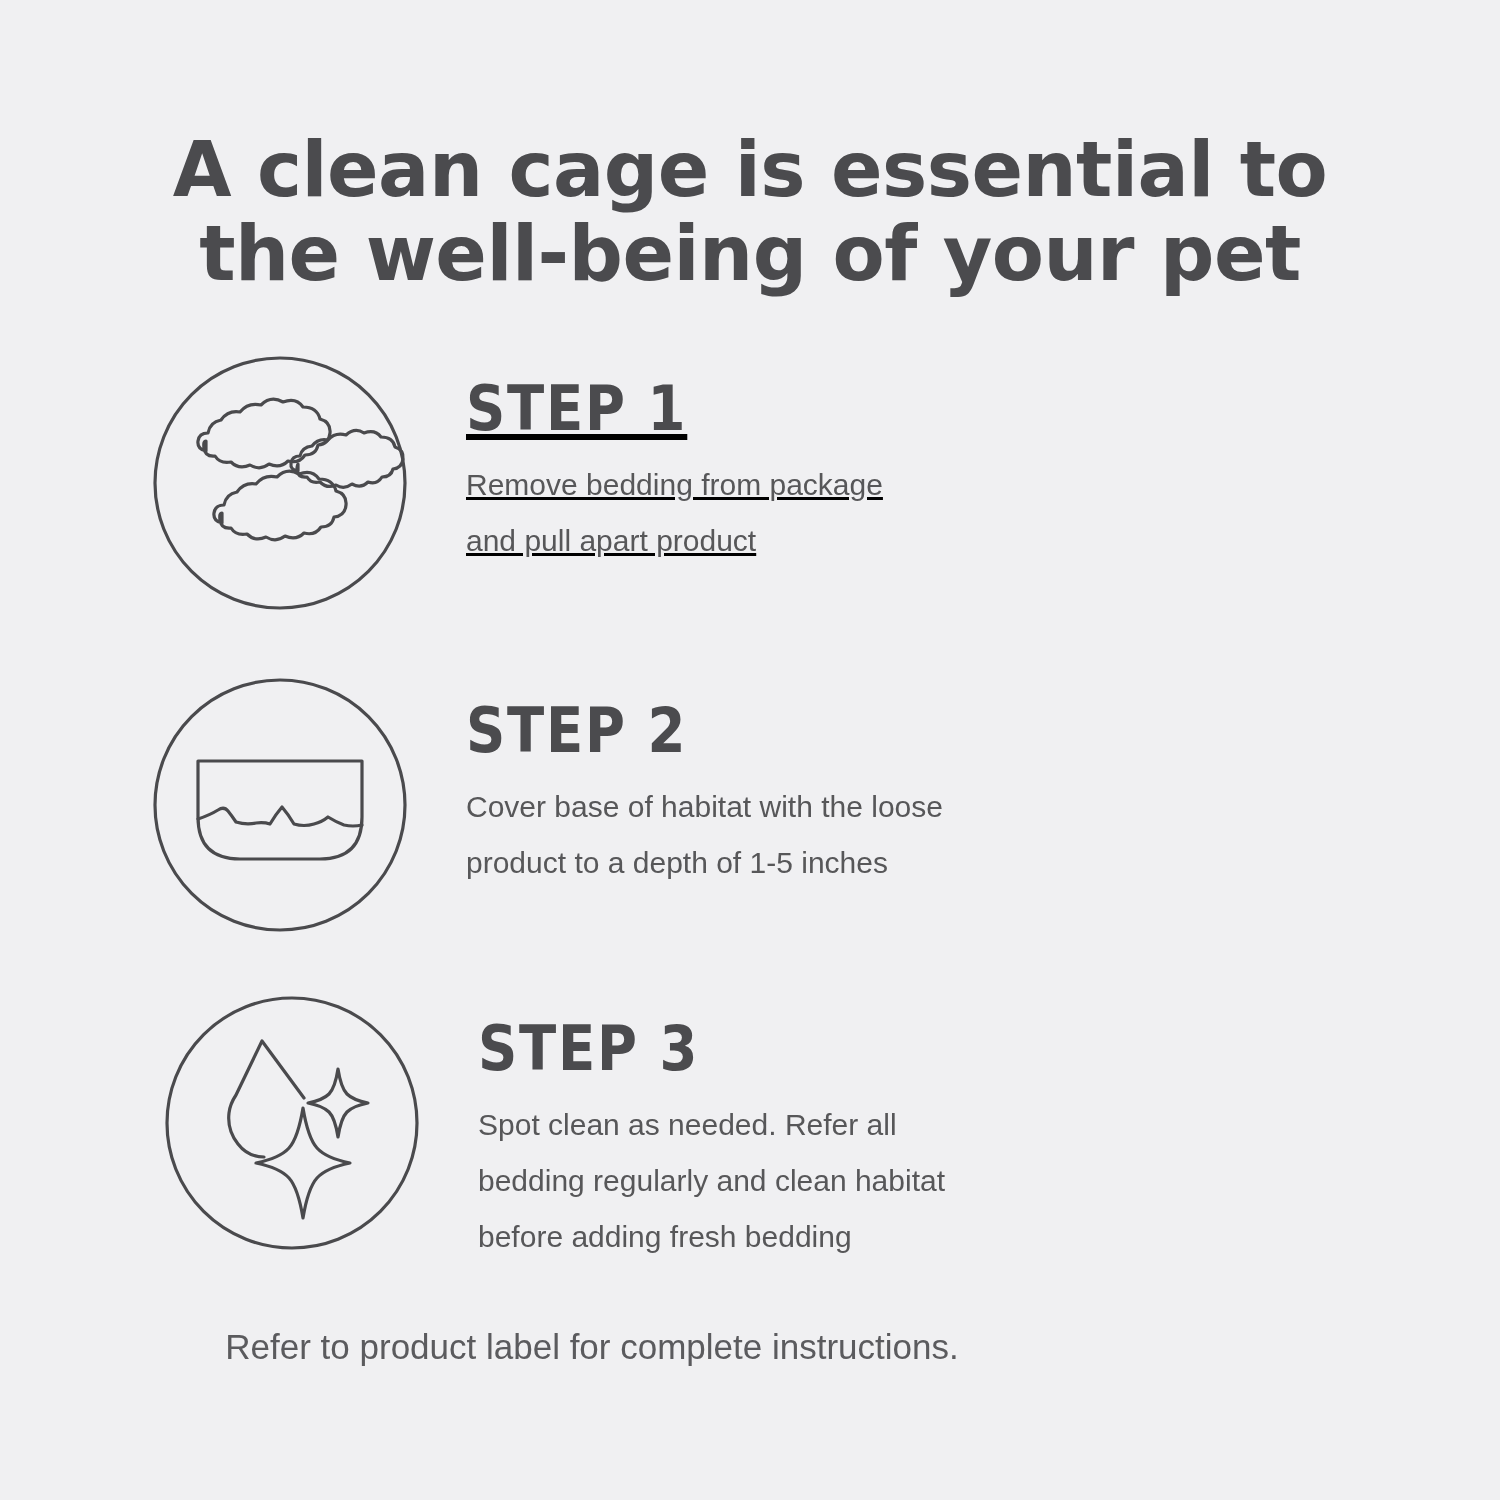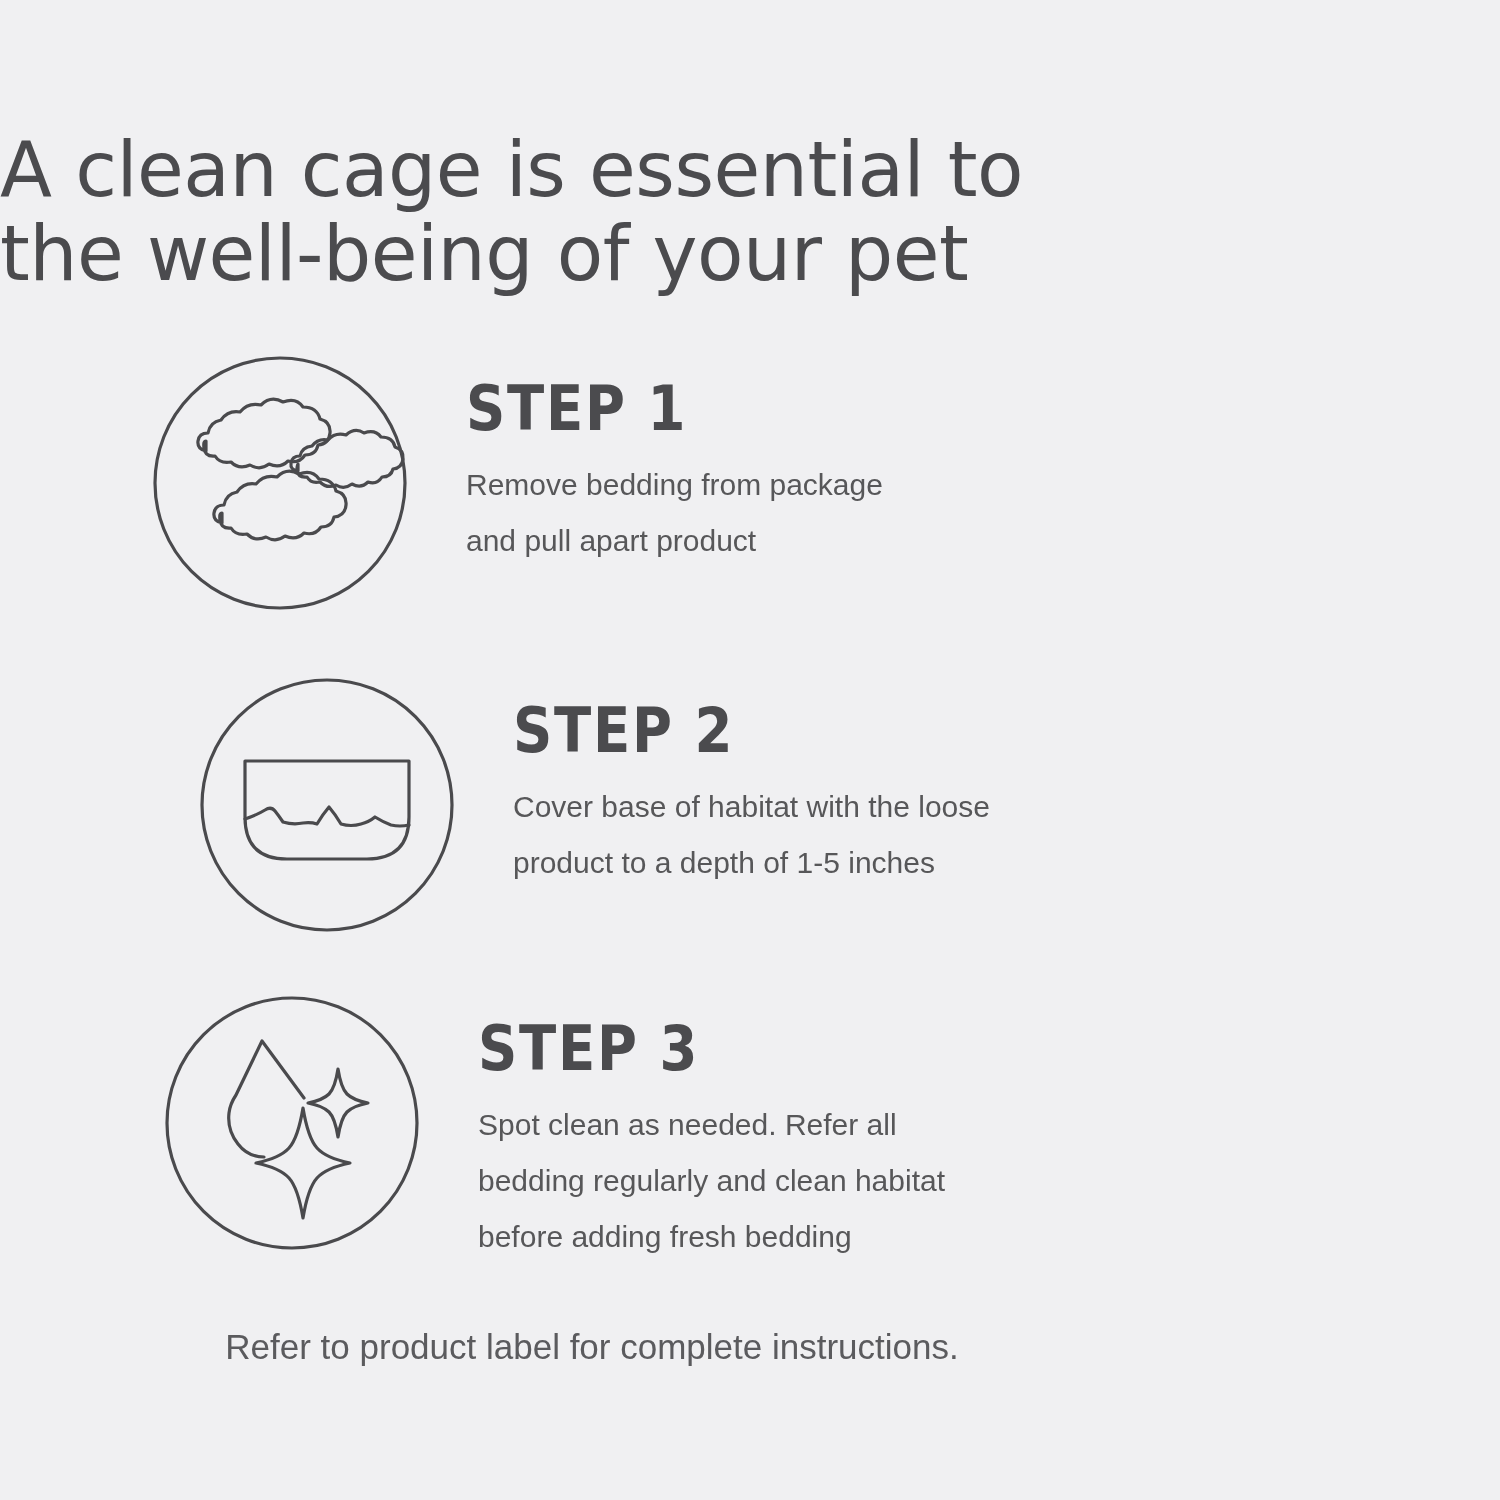--- a/index.html
+++ b/index.html
@@ -21,24 +21,24 @@
     box-sizing: border-box;
     background: #f0f0f2;
   }
 
   
   .headline {
     position: absolute;
     top: 128px;
     left: 0;
     width: 1500px;
-    text-align: left;
+    text-align: center;
     color: #4b4b4e;
     font-family: "DejaVu Sans", sans-serif;
-    font-weight: normal;
+    font-weight: bold;
     font-size: 76px;
     line-height: 84px;
     letter-spacing: -0.5px;
     white-space: pre-line;
   }
 
   
   .steps {
     position: absolute;
     top: 355px;
@@ -90,22 +90,22 @@
     color: #575759;
     font-family: "Liberation Sans", sans-serif;
     font-weight: normal;
     font-size: 30px;
     line-height: 56px;
     letter-spacing: 0px;
     white-space: pre-line;
   }
 
   
-  .row-1 { margin-bottom: 66px; }
-  .row-2 { margin-bottom: 62px; justify-content: center; }
+  .row-1 { margin-bottom: 66px; text-decoration: underline; }
+  .row-2 { margin-bottom: 62px; }
   .row-3 { margin-bottom: 0; margin-left: 12px; }
 
   
   .footer-note {
     position: absolute;
     top: 1325px;
     left: 0;
     width: 1184px;
     text-align: center;
     color: #5b5b5e;

